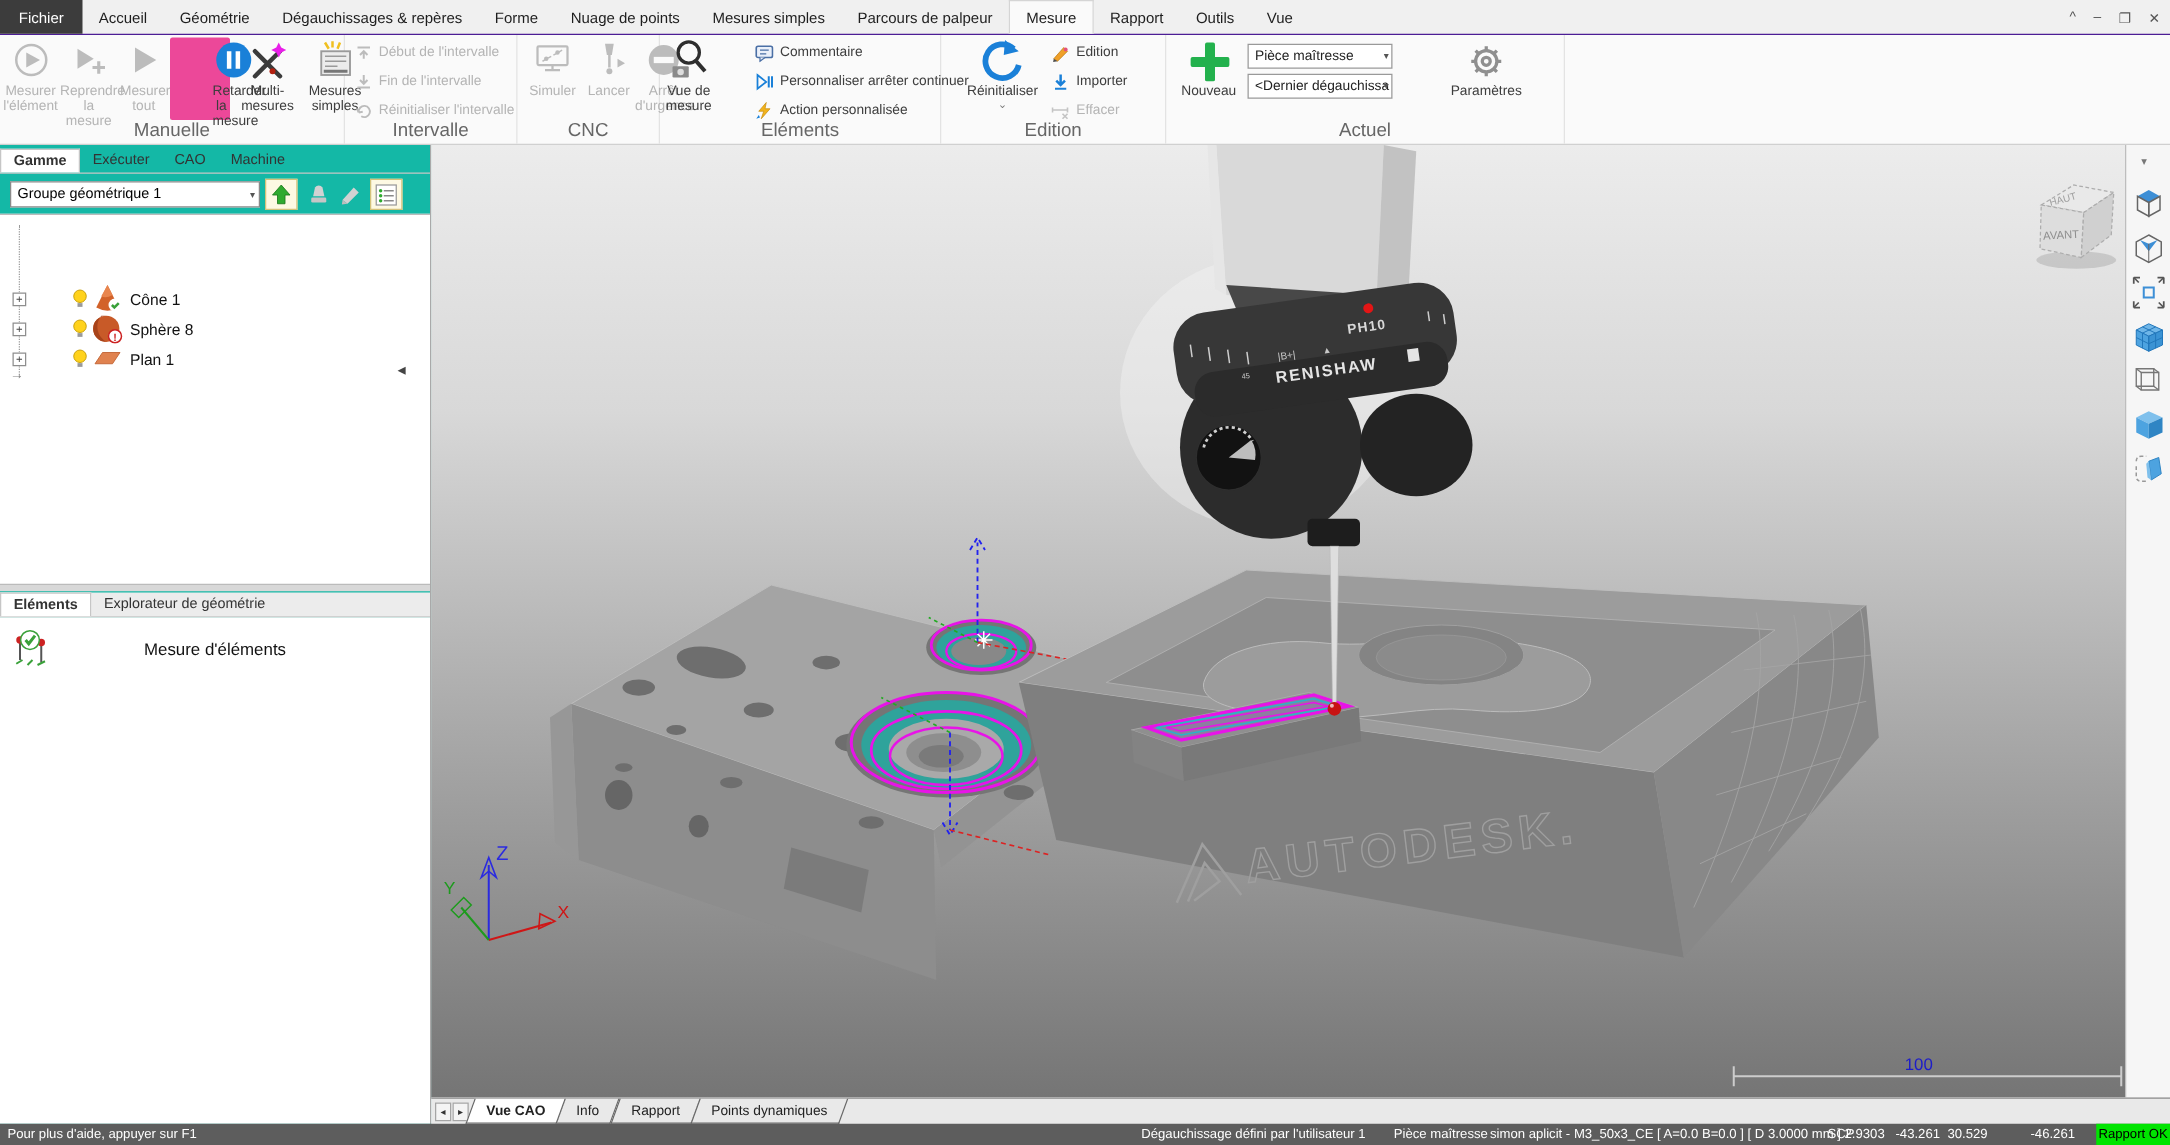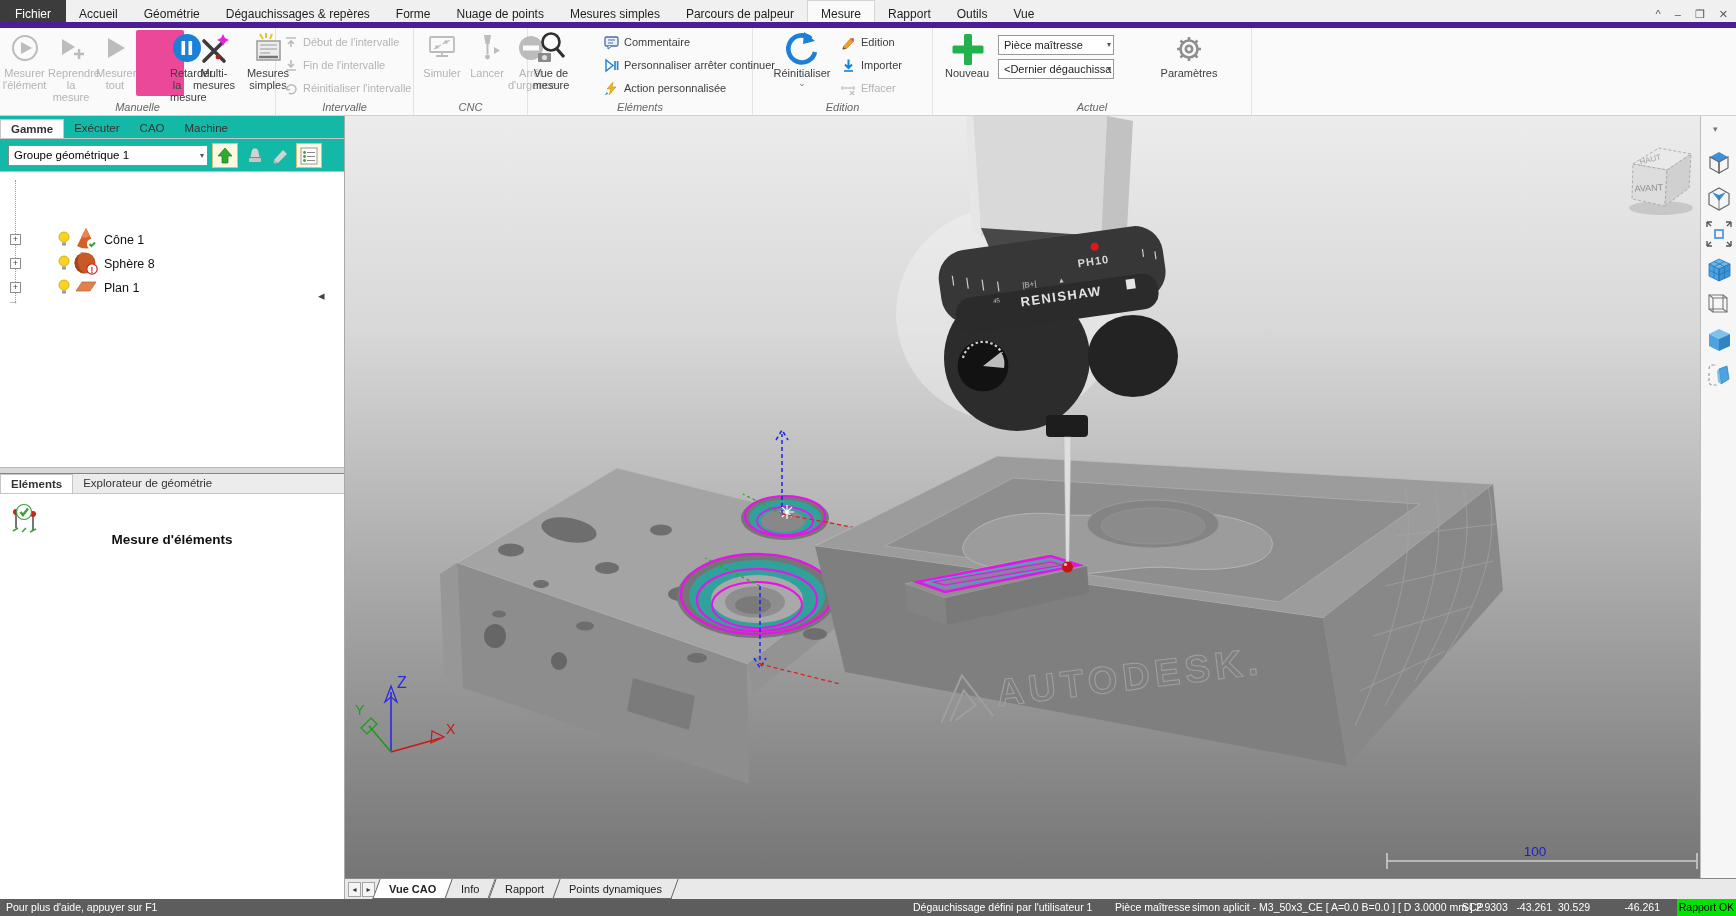--- a/index.html
+++ b/index.html
@@ -1,31 +1,31 @@
 <!DOCTYPE html>
 <html><head>
 <meta charset="utf-8">
 <style>
   * { margin:0; padding:0; box-sizing:border-box; }
   html,body { width:1736px; height:916px; }
   body { font-family:"Liberation Sans", sans-serif; background:#fff; overflow:hidden; }
   .app { position:relative; width:1736px; height:916px; background:#f0f0f0; }
 
   
-  .menubar { position:absolute; left:0; top:0; width:1736px; height:28px; background:#f0f0f0; display:flex; align-items:stretch; font-size:12px; color:#1e1e1e; border-bottom:6px solid #4c1d95;}
+  .menubar { position:absolute; left:0; top:0; width:1736px; height:28px; background:#f0f0f0; display:flex; align-items:stretch; font-size:12px; color:#1e1e1e; border-bottom:1px solid #4c1d95;}
   .filetab { background:#3c3c3c; color:#fff; padding:0 15px; line-height:28px; }
   .mtab { padding:0 13px; line-height:28px; cursor:default; }
   .mtab.active { background:#fafafa; border:1px solid #d5d5d5; border-bottom:none; line-height:26px; }
   .wincontrols { position:absolute; right:8px; top:0; height:28px; display:flex; gap:14px; align-items:center; color:#555; font-size:11px; }
   .wincontrols span { cursor:default; }
 
   
   .ribbon { position:absolute; left:0; top:28px; width:1736px; height:88px; background:#fafafa; border-bottom:1px solid #d0d0d0; }
   .rgroup { position:absolute; top:0; height:87px; border-right:1px solid #e3e3e3; }
-  .rlabel { position:absolute; bottom:2px; left:0; width:100%; text-align:center; font-size:11px; color:#666;font-style:italic; }
+  .rlabel { position:absolute; bottom:2px; left:0; width:100%; text-align:center; font-size:15px; color:#666; }
   .rbtn { position:absolute; top:2px; height:66px; text-align:center; cursor:default; }
   .rbtn .ricon { display:block; height:36px; margin-top:1px; }
   .rbtn .rlab { display:block; font-size:11px; line-height:12px; color:#3d3d3d; white-space:pre-line; }
   .rbtn.gray .rlab { color:#b4b4b4; }
   .rbtn.activebtn { background:#ec4899; border-radius:2px;padding-left:34px; }
   .rrow { position:absolute; height:18px; display:flex; align-items:center; gap:5px; font-size:11px; color:#3d3d3d; white-space:nowrap; }
   .rrow.gray { color:#b4b4b4; }
   .rcombo { position:absolute; width:116px; height:20px; border:1px solid #999; background:#fff; font-size:11px; color:#222; padding:3px 14px 0 5px; white-space:nowrap; overflow:hidden; }
   .rcombo .dd { position:absolute; right:2px; top:4px; font-size:8px; color:#555; }
   .chev { font-size:9px; color:#777; display:block; line-height:8px; }
@@ -45,21 +45,21 @@
   .trow { position:absolute; left:0; width:100%; height:24px; display:flex; align-items:center; font-size:12.5px; color:#111; }
   .expander { position:absolute; left:10px; width:11px; height:11px; border:1px solid #8e8e8e; background:#fff; font-size:9px; line-height:9px; text-align:center; color:#444; }
   .bulb { position:absolute; left:56px; }
   .ticon { position:absolute; left:73px; }
   .tlabel { position:absolute; left:104px; }
   .collapse-arrow { position:absolute; left:318px; top:116px; font-size:13px; color:#444; }
   .insert-arrow { position:absolute; left:8px; top:122px; font-size:11px; color:#888; }
   .pdivider { position:absolute; left:0; top:352px; width:100%; height:5px; background:#d8d8d8; }
   .btabs { position:absolute; left:0; top:358px; width:100%; height:20px; display:flex; font-size:11.5px; color:#333; border-bottom:1px solid #c6c6c6; background:#ececec; }
   .bcontent { position:absolute; left:0; top:378px; width:100%; height:405px; background:#fff; }
-  .btitle { position:absolute; left:0; top:18px; width:100%; text-align:center; font-weight:bold; font-size:13.5px; color:#111;margin-top:20px; }
+  .btitle { position:absolute; left:0; top:18px; width:100%; text-align:center; font-weight:normal; font-size:13.5px; color:#111; }
   .bicon { position:absolute; left:10px; top:8px; }
 
   
   .viewport { position:absolute; left:345px; top:116px; width:1355px; height:762px;
     background:linear-gradient(#ececec 0%, #d8d8d8 28%, #a8a8a8 62%, #757575 100%); }
   .viewport svg { position:absolute; left:0; top:0; }
 
   
   .righttools { position:absolute; left:1700px; top:116px; width:36px; height:762px; background:#f6f6f6; border-left:1px solid #bdbdbd; }
   .rt-item { position:absolute; left:4px; width:28px; height:28px; }

